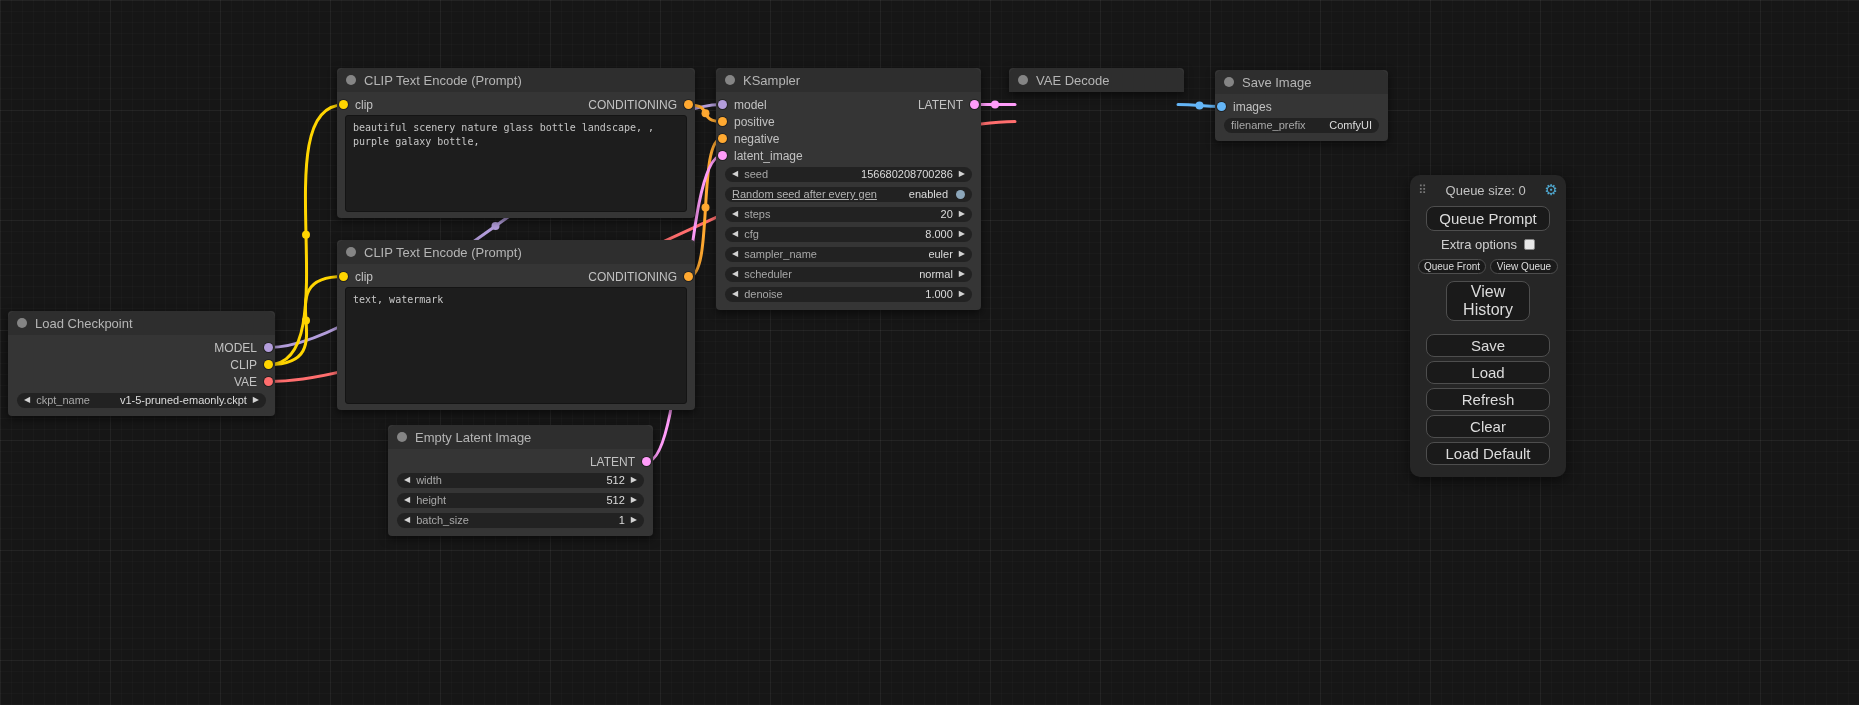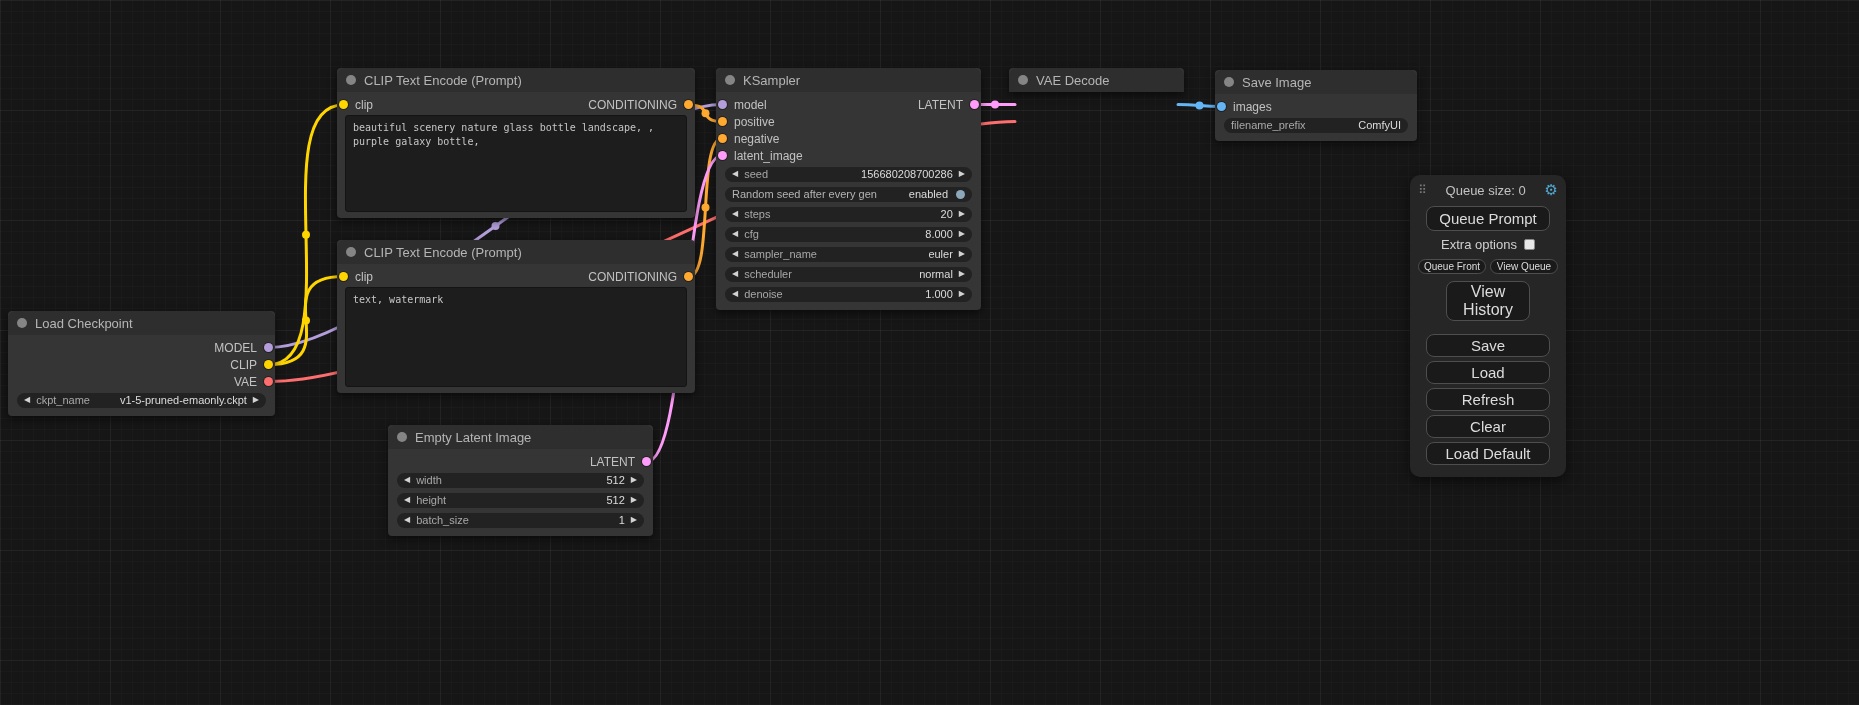--- a/index.html
+++ b/index.html
@@ -176,21 +176,21 @@
       <div class="slot-row io">
         <div class="in">
           <span class="dot c-clip"></span>
           <span>clip</span>
         </div>
         <div class="out">
           <span>CONDITIONING</span>
           <span class="dot c-cond"></span>
         </div>
       </div>
-      <div class="prompt-box" style="height:100px;">text, watermark</div>
+      <div class="prompt-box" style="height:117px;">text, watermark</div>
     </div>
   </div>
 
   <div class="node" style="left:388px; top:425px; width:265px;">
     <div class="node-title">
       <span class="collapse-dot"></span>
       <span>Empty Latent Image</span>
     </div>
     <div class="node-body">
       <div class="slot-row">
@@ -254,21 +254,21 @@
           <span>latent_image</span>
         </div>
       </div>
       <div class="widget">
         <span class="arrow">◀</span>
         <span class="wname">seed</span>
         <span class="wvalue">156680208700286</span>
         <span class="arrow">▶</span>
       </div>
       <div class="widget">
-        <span class="wname" style="color:#b4b4b4;">Random seed after every gen</span>
+        <span class="wname" style="color:#b4b4b4;text-decoration:underline;">Random seed after every gen</span>
         <span class="wvalue">enabled</span>
         <span class="toggle-dot"></span>
       </div>
       <div class="widget">
         <span class="arrow">◀</span>
         <span class="wname">steps</span>
         <span class="wvalue">20</span>
         <span class="arrow">▶</span>
       </div>
       <div class="widget">
@@ -298,21 +298,21 @@
     </div>
   </div>
 
   <div class="node" style="left:1009px; top:68px; width:175px;">
     <div class="node-title">
       <span class="collapse-dot"></span>
       <span>VAE Decode</span>
     </div>
   </div>
 
-  <div class="node" style="left:1215px; top:70px; width:202px;">
+  <div class="node" style="left:1215px; top:70px; width:173px;">
     <div class="node-title">
       <span class="collapse-dot"></span>
       <span>Save Image</span>
     </div>
     <div class="node-body">
       <div class="slot-row">
         <div class="in">
           <span class="dot c-image"></span>
           <span>images</span>
         </div>

